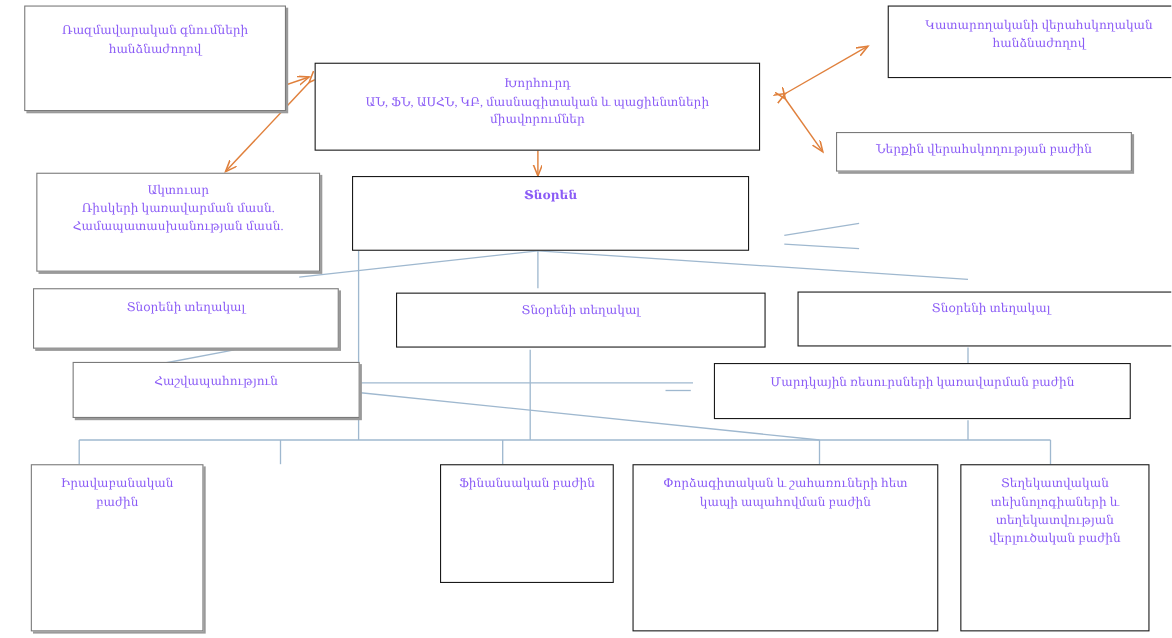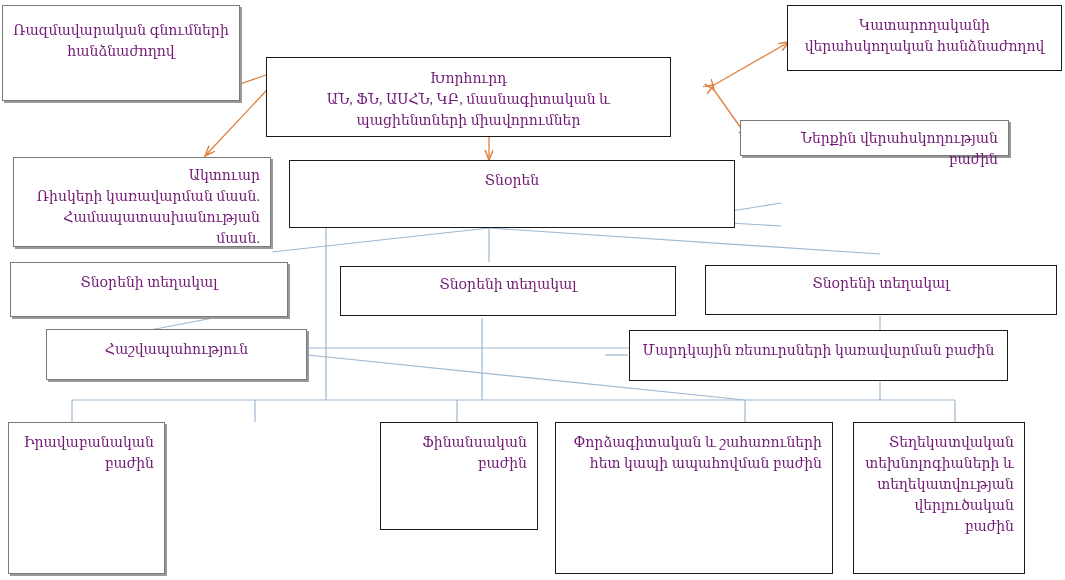--- a/index.html
+++ b/index.html
@@ -20,36 +20,37 @@
     left: 0; top: 0;
     width: 1065px;
     height: 580px;
     pointer-events: none;
   }
   .node {
     position: absolute;
     box-sizing: border-box;
     background: #ffffff;
     border: 1px solid #1a1a1a;
-    color: #701a75;
-    font-size: 14px;
+    color: #8b5cf6;
+    font-size: 11px;
     line-height: 1.5;
     z-index: 5;
+    margin-left: 20px;
   }
   .node.shadowed {
     border: 1px solid #7a7a7a;
     box-shadow: 2px 2px 0 0 #9a9a9a;
   }
   .node .txt {
     display: block;
     padding: 8px 10px;
     white-space: pre-line;
   }
   .node.center .txt { text-align: center; }
-  .node.left   .txt { text-align: right; }
+  .node.left   .txt { text-align: center; }
 </style>
 </head>
 <body>
 
 <div id="canvas">
 
   <svg class="wires" viewBox="0 0 1065 580">
     <defs>
       <marker id="arrowOrange" markerWidth="10" markerHeight="10" refX="8" refY="3.2" orient="auto" markerUnits="strokeWidth">
         <path d="M0,0 L8,3.2 L0,6.4" fill="none" stroke="#e0803c" stroke-width="1.1"></path>
@@ -111,21 +112,21 @@
   <div class="node left shadowed" style="left:740px; top:120px; width:269px; height:36px;">
     <span class="txt" style="padding-top:7px;">Ներքին վերահսկողության բաժին</span>
   </div>
 
   <div class="node left shadowed" style="left:13px; top:157px; width:258px; height:90px;">
     <span class="txt" style="padding-top:7px;">Ակտուար
 Ռիսկերի կառավարման մասն.
 Համապատասխանության մասն.</span>
   </div>
 
-  <div class="node center" style="left:289px; top:160px; width:446px; height:68px;">
+  <div class="node center" style="left:300px; top:160px; width:361px; height:68px;font-weight:bold;">
     <span class="txt" style="padding-top:9px;">Տնօրեն</span>
   </div>
 
 
   <div class="node center shadowed" style="left:10px; top:262px; width:278px; height:55px;">
     <span class="txt" style="padding-top:9px;">Տնօրենի տեղակալ</span>
   </div>
 
   <div class="node center" style="left:340px; top:266px; width:336px; height:50px;">
     <span class="txt" style="padding-top:7px;">Տնօրենի տեղակալ</span>

